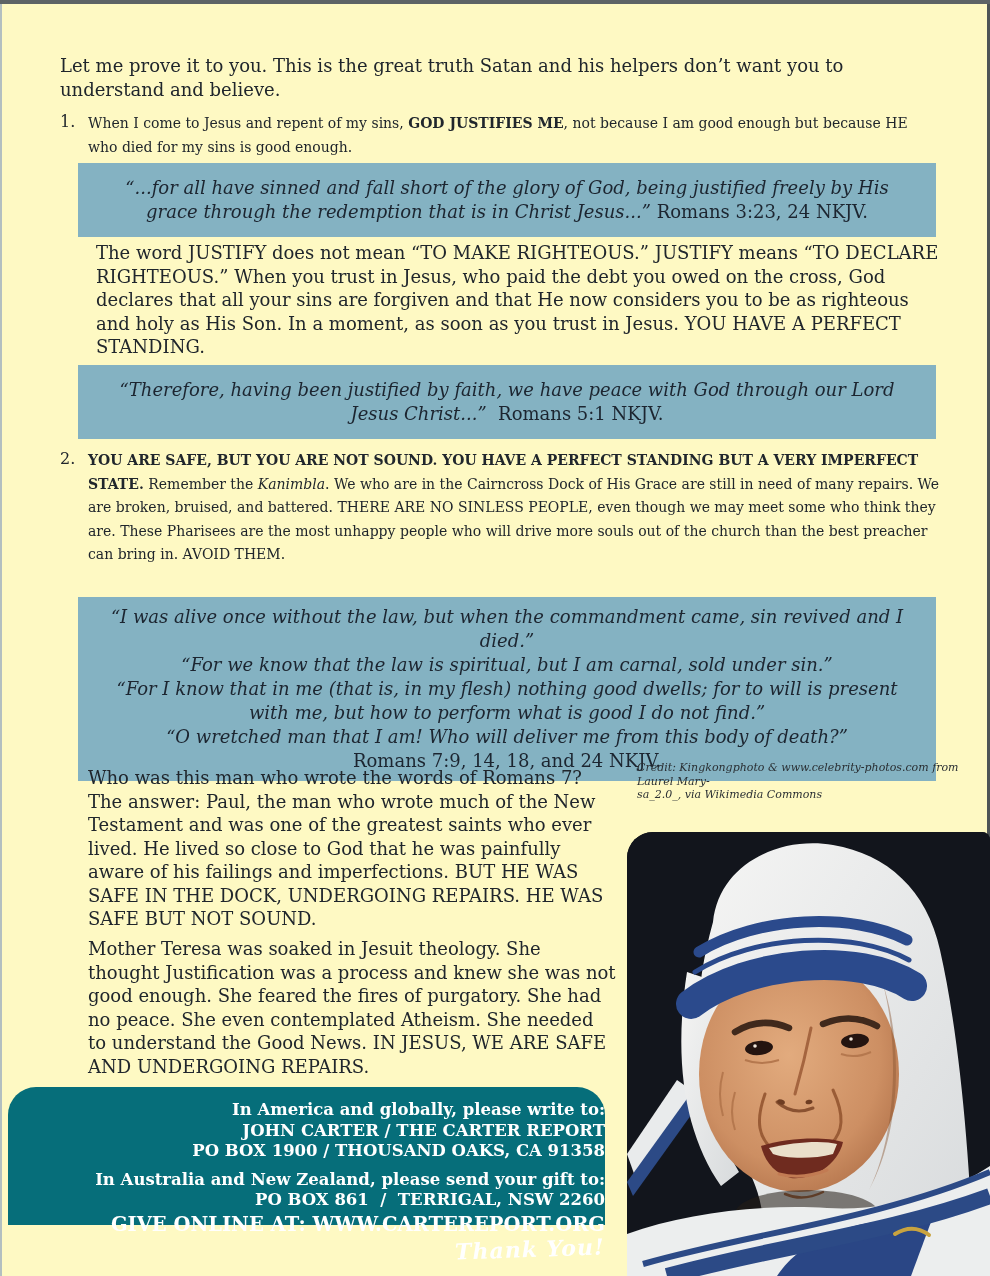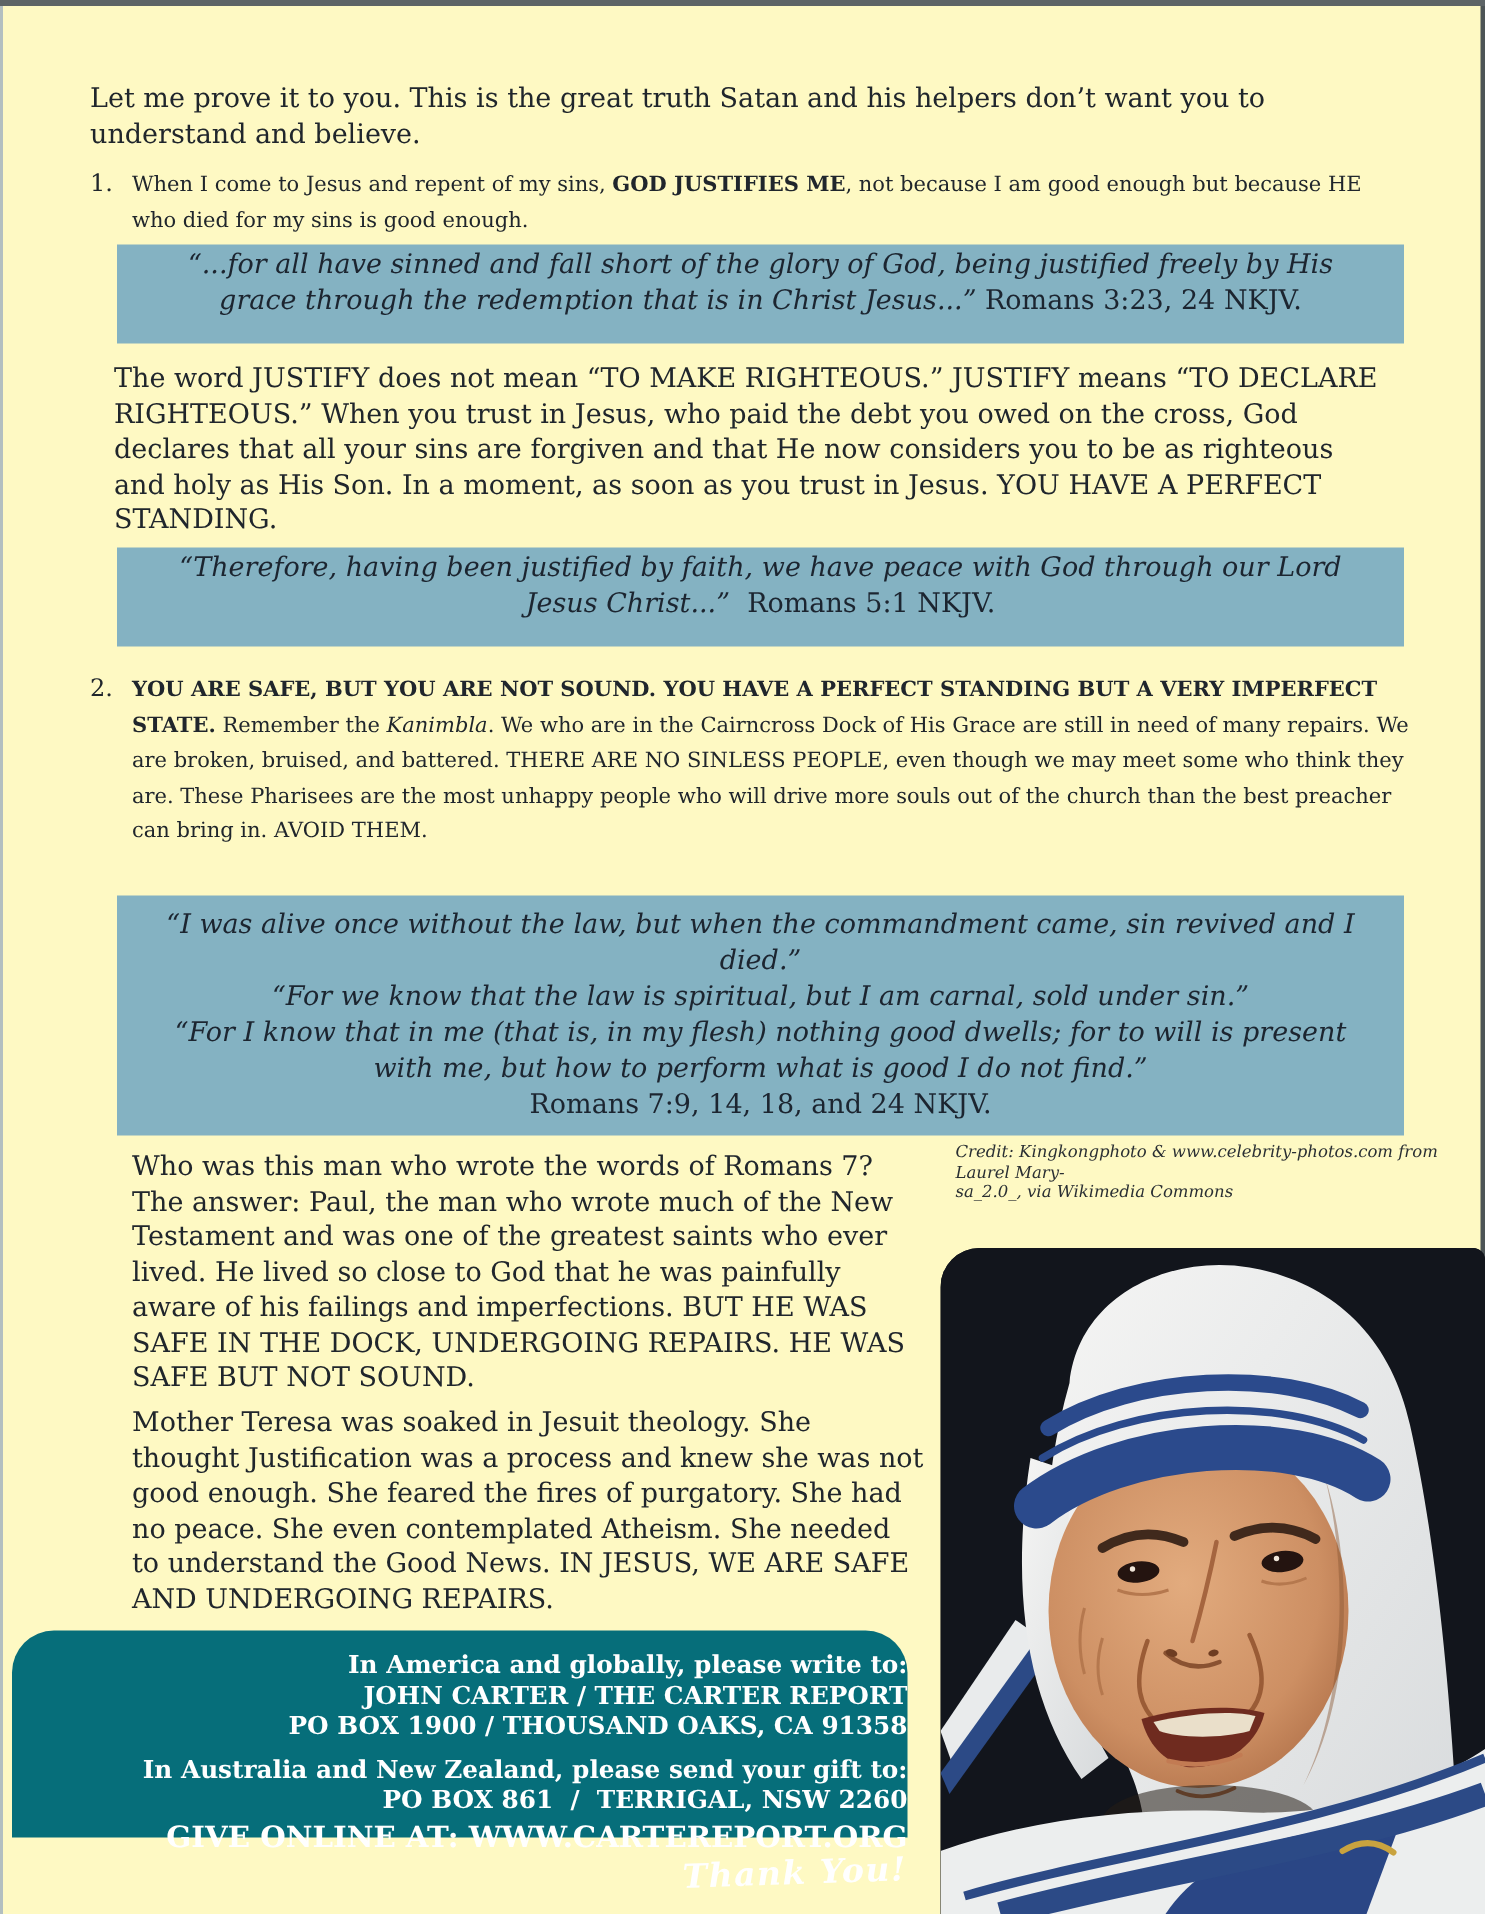--- a/index.html
+++ b/index.html
@@ -13,29 +13,29 @@
   .list-item{position:absolute;left:60px;display:flex;}
   .li1{top:112px;width:880px;}
   .li2{top:449px;width:880px;}
   .num{flex:0 0 28px;}
   .li-text{margin:0;font-size:14px;line-height:23.5px;}
   .b{font-weight:bold;}
   .i{font-style:italic;}
   .quote{
     position:absolute;left:78px;width:858px;background:#84b2c2;
     text-align:center;color:#1c2530;font-size:18px;line-height:24px;
-    padding:2px 26px;box-sizing:border-box;
+    padding:13px 26px;box-sizing:border-box;
   }
   .q1{top:163px;min-height:66px;}
   .q2{top:365px;min-height:66px;}
   .q3{top:597px;min-height:155px;padding-top:8px;padding-bottom:8px;}
   .qi{font-style:italic;}
   .qr{font-style:normal;white-space:pre-wrap;}
   .qline{font-style:italic;}
-  .para1{position:absolute;left:76px;top:241px;width:848px;}
+  .para1{position:absolute;left:96px;top:241px;width:848px;}
   .colp{position:absolute;left:88px;width:528px;}
   .p1{top:766px;}
   .p2{top:937px;}
   .credit{
     position:absolute;left:637px;top:761px;width:330px;
     font-size:11px;line-height:13.5px;font-style:italic;font-weight:500;color:#2a2f33;
   }
   .photo{
     position:absolute;left:627px;top:832px;width:363px;height:444px;
     border-radius:26px 8px 0 0;overflow:hidden;background:#12151c;
@@ -74,20 +74,21 @@
 
   <div class="list-item li2">
     <span class="num">2.</span>
     <p class="li-text"><span class="b">YOU ARE SAFE, BUT YOU ARE NOT SOUND. YOU HAVE A PERFECT STANDING BUT A VERY IMPERFECT STATE.</span><span> Remember the </span><span class="i">Kanimbla</span><span>. We who are in the Cairncross Dock of His Grace are still in need of many repairs. We are broken, bruised, and battered. THERE ARE NO SINLESS PEOPLE, even though we may meet some who think they are. These Pharisees are the most unhappy people who will drive more souls out of the church than the best preacher can bring in. AVOID THEM.</span></p>
   </div>
 
   <div class="quote q3">
     <div class="qline">“I was alive once without the law, but when the commandment came, sin revived and I died.”</div>
     <div class="qline">“For we know that the law is spiritual, but I am carnal, sold under sin.”</div>
     <div class="qline">“For I know that in me (that is, in my flesh) nothing good dwells; for to will is present with me, but how to perform what is good I do not find.”</div>
+    <div class="qline">“O wretched man that I am! Who will deliver me from this body of death?”</div>
     <div class="qr">Romans 7:9, 14, 18, and 24 NKJV.</div>
   </div>
 
   <p class="body-text colp p1">Who was this man who wrote the words of Romans 7? The answer: Paul, the man who wrote much of the New Testament and was one of the greatest saints who ever lived. He lived so close to God that he was painfully aware of his failings and imperfections. BUT HE WAS SAFE IN THE DOCK, UNDERGOING REPAIRS. HE WAS SAFE BUT NOT SOUND.</p>
   <p class="body-text colp p2">Mother Teresa was soaked in Jesuit theology. She thought Justification was a process and knew she was not good enough. She feared the fires of purgatory. She had no peace. She even contemplated Atheism. She needed to understand the Good News. IN JESUS, WE ARE SAFE AND UNDERGOING REPAIRS.</p>
 
   <div class="credit">
     <div>Credit: Kingkongphoto &amp; www.celebrity-photos.com from Laurel  Mary-</div>
     <div>sa_2.0_, via Wikimedia Commons</div>
   </div>

